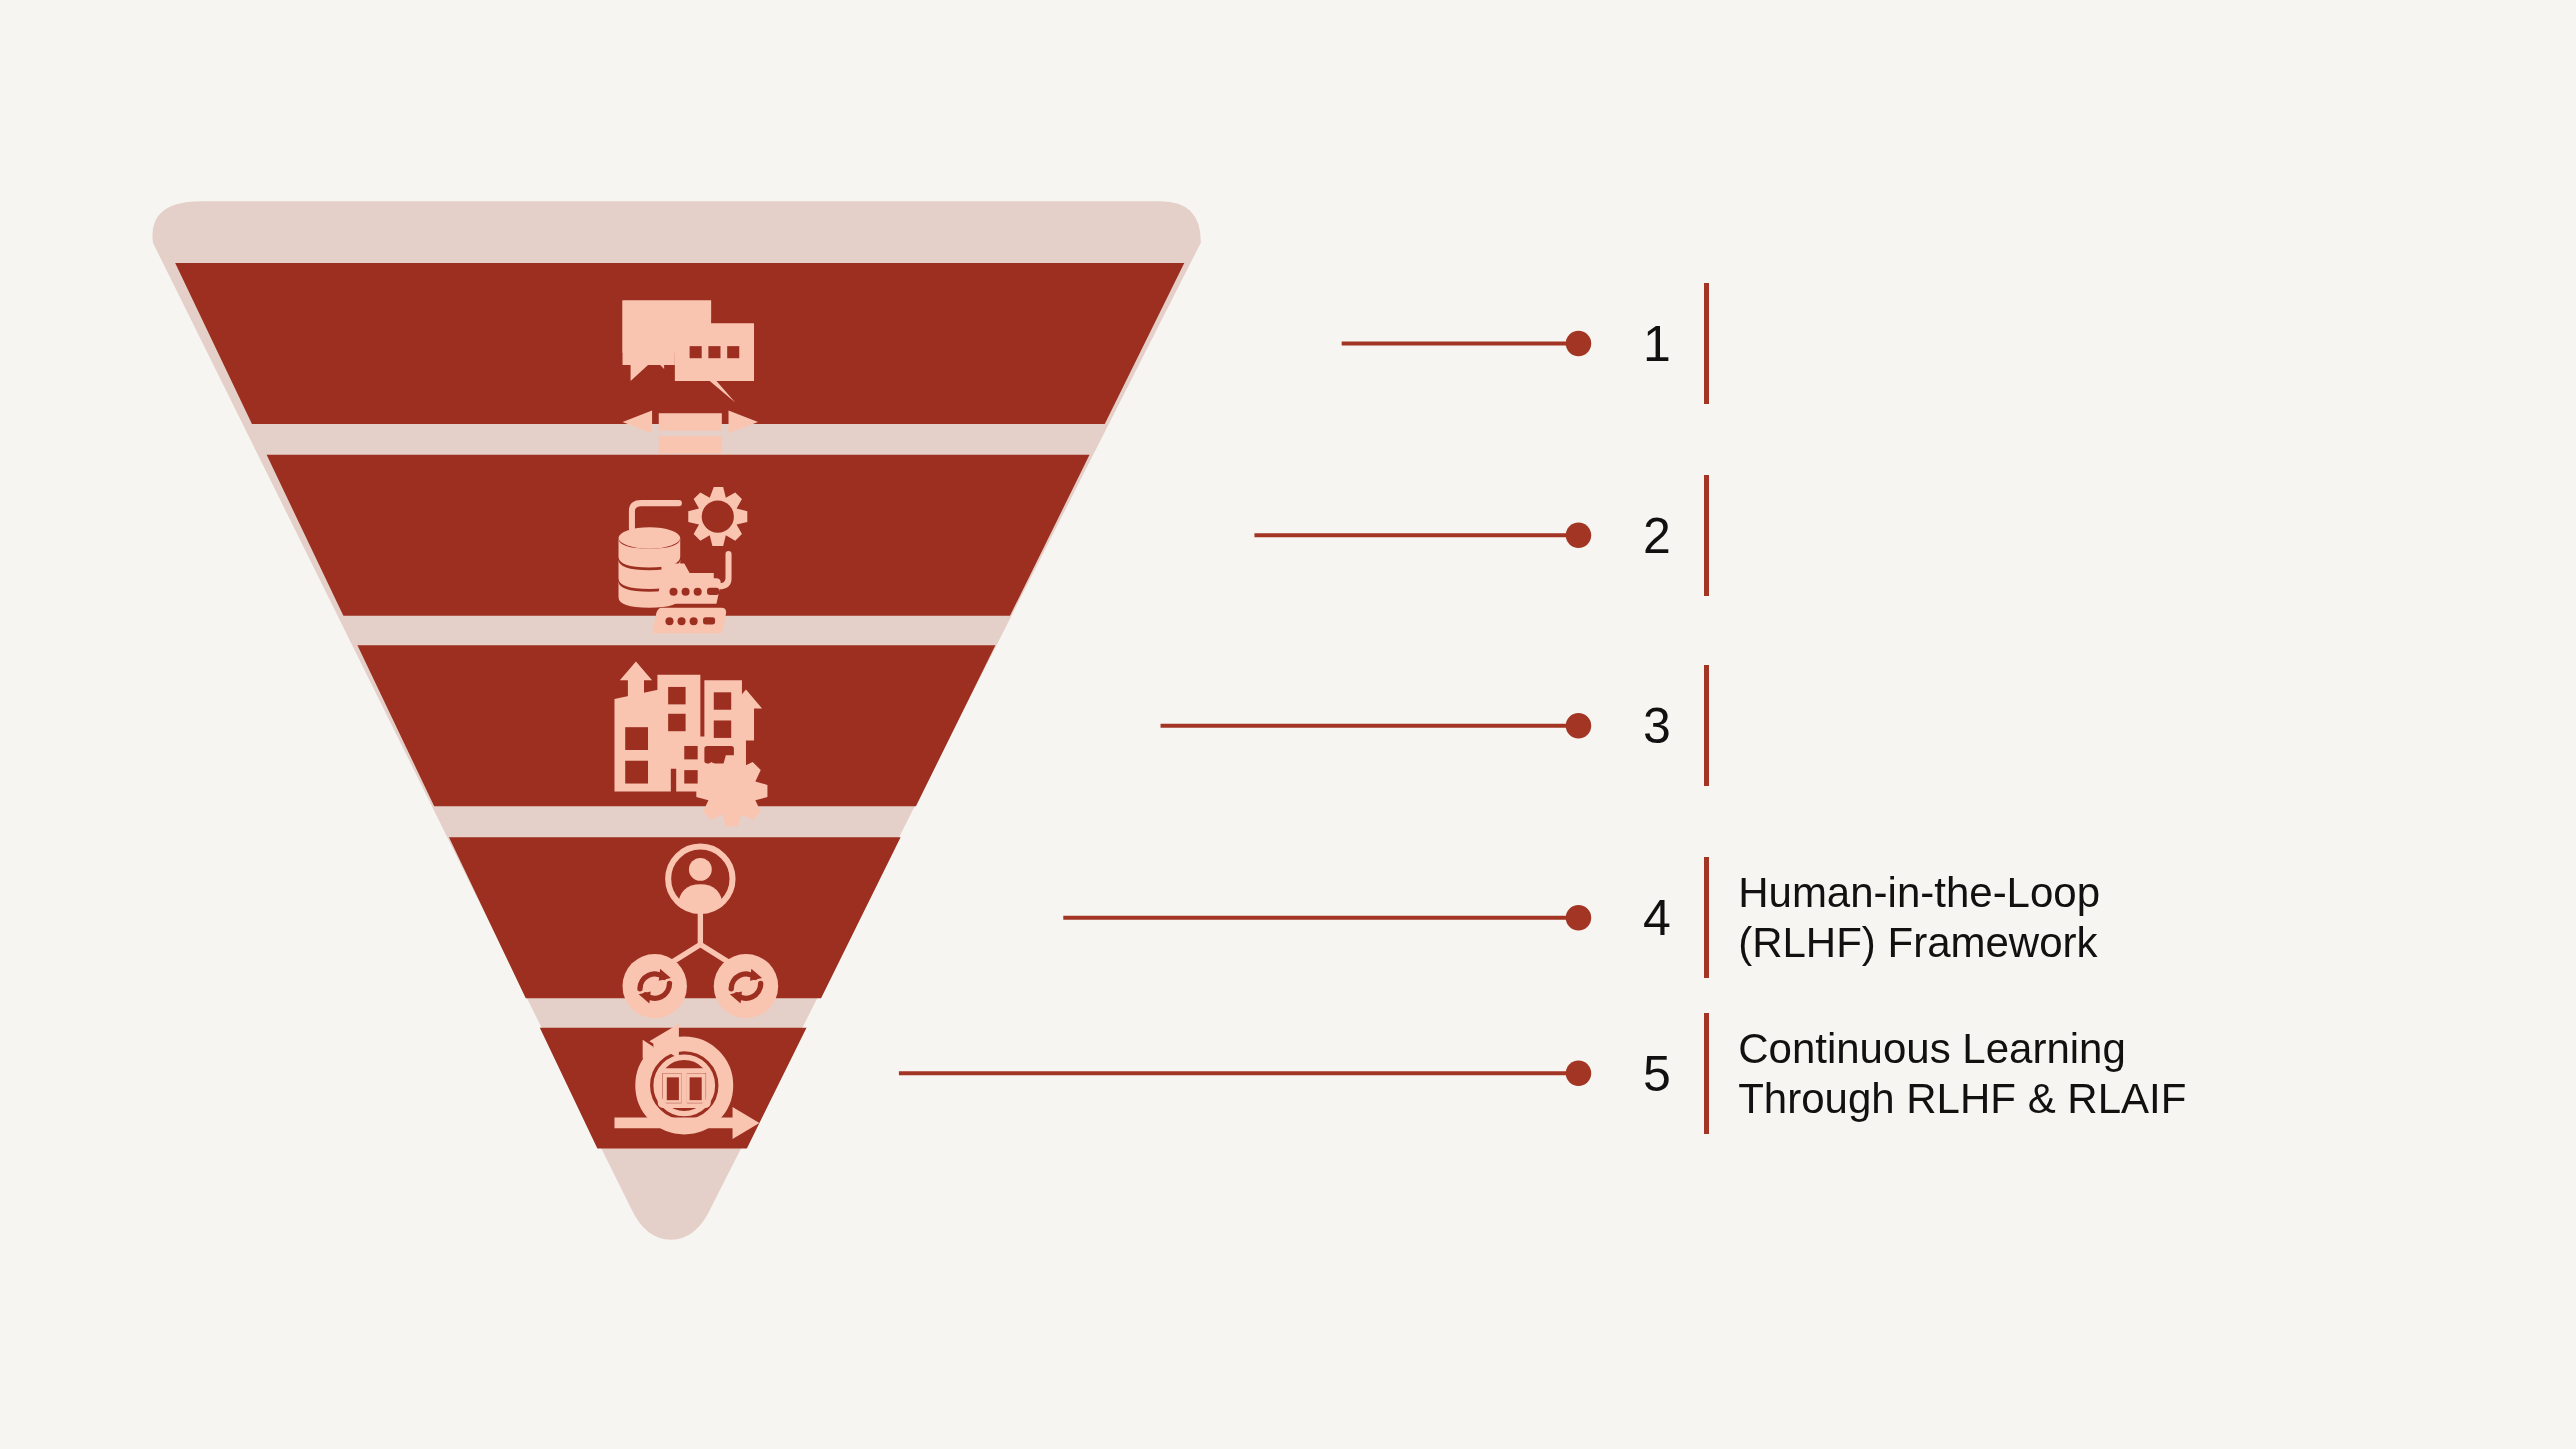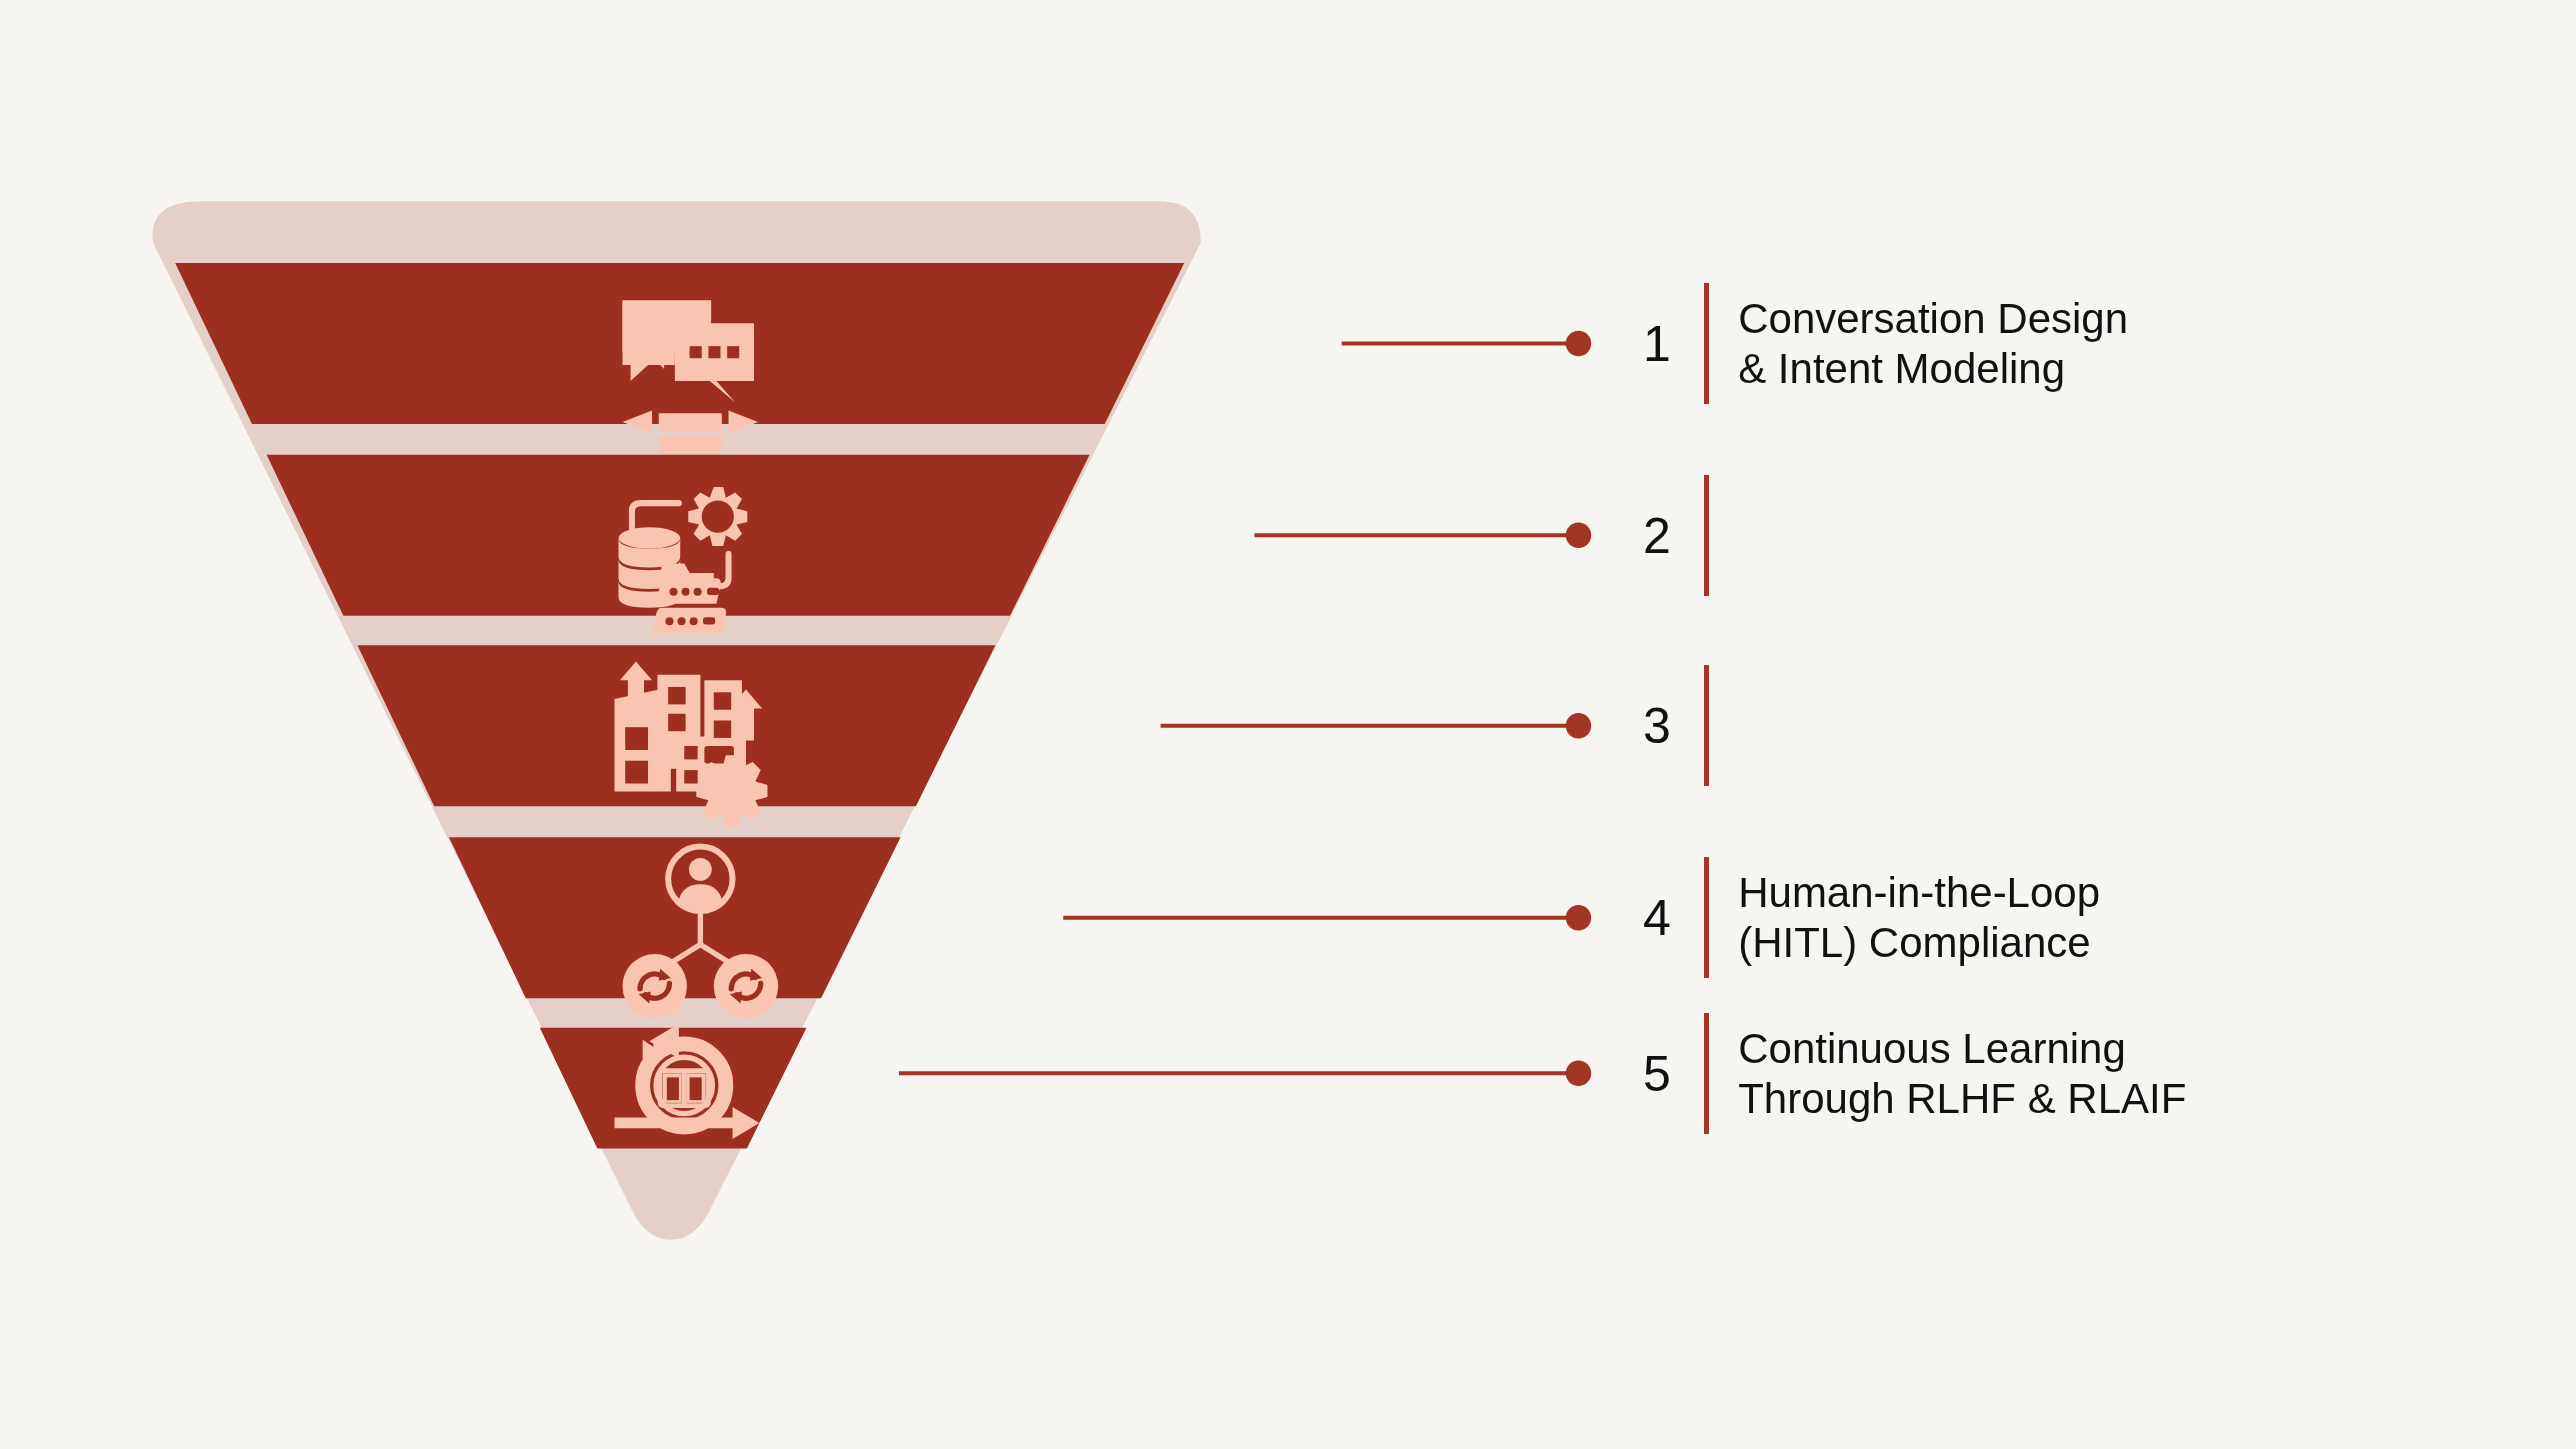--- a/index.html
+++ b/index.html
@@ -227,39 +227,37 @@
       </g>
       <path d="M 0 146 L 176 146 L 176 130 L 216 154 L 176 178 L 176 162 L 0 162 Z" fill="#F9C5B1"></path>
     </g>
   </svg>
 
   <div class="legend">
 
     <div class="legend-row" style="top:263px;">
       <div class="legend-num">1</div>
       <div class="legend-divider"></div>
-      <div class="legend-text">Conversation Design
-&amp; Intent Modeling</div>
     </div>
 
     <div class="legend-row" style="top:455px;">
       <div class="legend-num">2</div>
       <div class="legend-divider"></div>
     </div>
 
     <div class="legend-row" style="top:645px;">
       <div class="legend-num">3</div>
       <div class="legend-divider"></div>
     </div>
 
     <div class="legend-row" style="top:837px;">
       <div class="legend-num">4</div>
       <div class="legend-divider"></div>
       <div class="legend-text">Human-in-the-Loop
-(HITL) Compliance</div>
+(RLHF) Framework</div>
     </div>
 
     <div class="legend-row" style="top:993px;">
       <div class="legend-num">5</div>
       <div class="legend-divider"></div>
       <div class="legend-text">Continuous Learning
 Through RLHF &amp; RLAIF</div>
     </div>
 
   </div>

